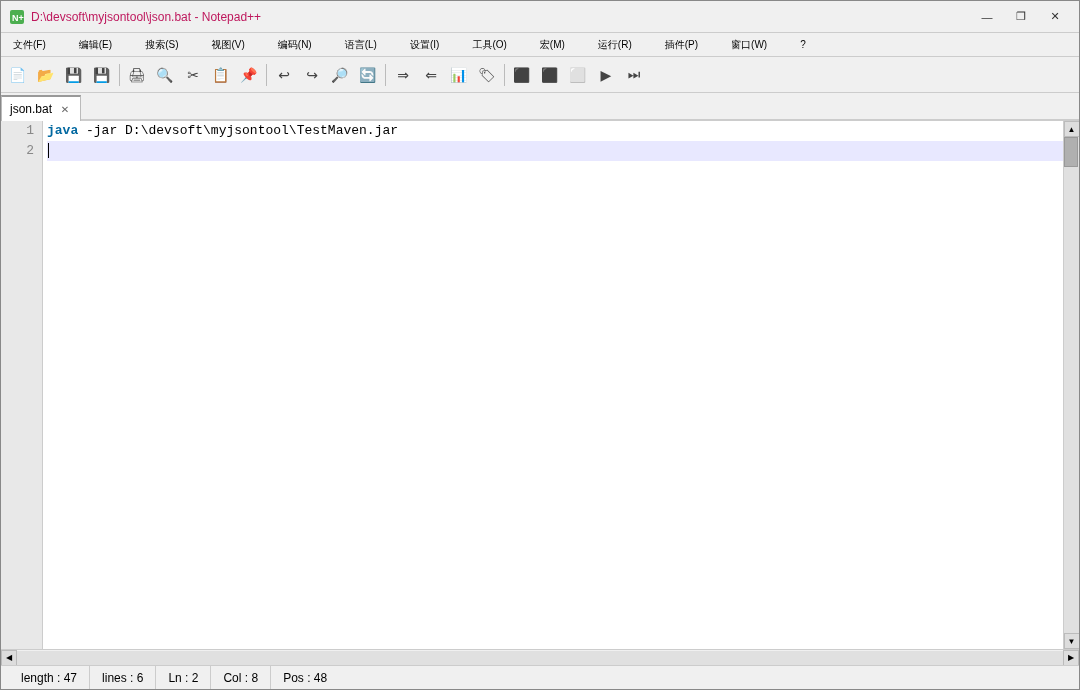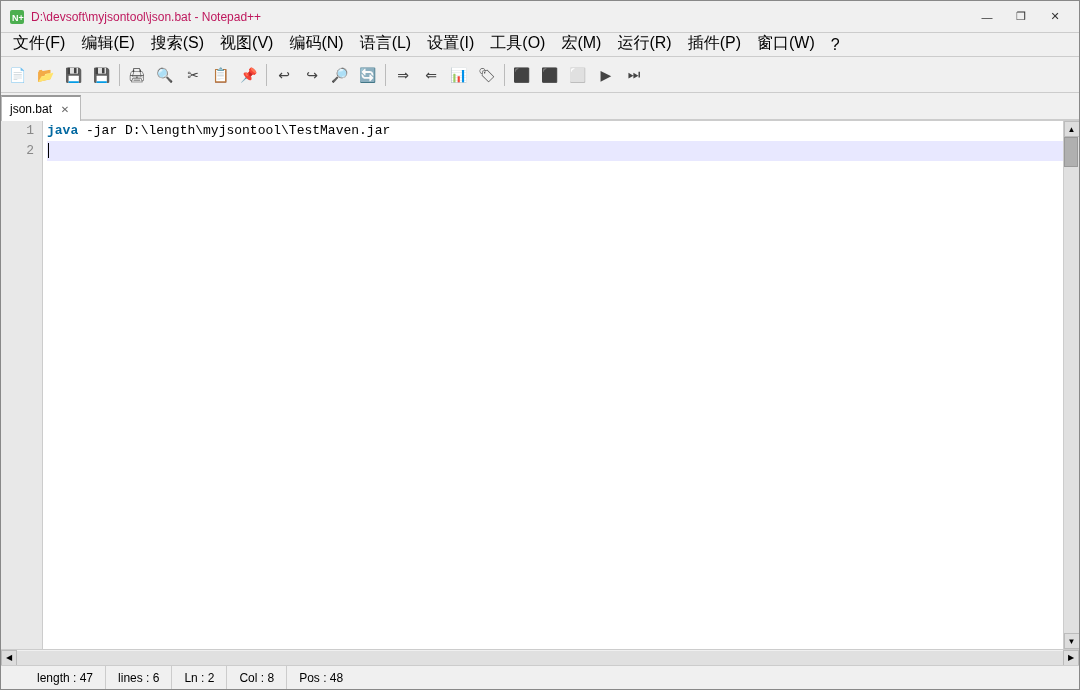--- a/index.html
+++ b/index.html
@@ -51,24 +51,25 @@
       justify-content: center;
       font-size: 11px;
       color: #333;
     }
 
     
     #menu-bar {
       background: #f0f0f0;
       height: 24px;
       display: flex;
-      align-items: flex-end;
+      align-items: center;
       padding: 0 4px;
       border-bottom: 1px solid #ccc;
-      font-size: 16px;
+      font-size: 10px;
+      gap: 17px;
     }
     .menu-item {
       padding: 2px 8px;
       cursor: pointer;
       white-space: nowrap;
     }
 
     
     #toolbar {
       background: #f0f0f0;
@@ -225,21 +226,21 @@
     }
 
     
     #status-bar {
       background: #f0f0f0;
       height: 24px;
       display: flex;
       align-items: center;
       border-top: 1px solid #ccc;
       font-size: 12px;
-      padding: 0 24px;
+      padding: 0 8px;
     }
     .status-segment {
       padding: 0 12px;
       border-right: 1px solid #ccc;
       height: 100%;
       display: flex;
       align-items: center;
       white-space: nowrap;
     }
     .status-segment:last-child { border-right: none; }
@@ -344,21 +345,21 @@
       <span class="tab-close">✕</span>
     </div>
   </div>
 
 <div id="editor-container">
   <div id="line-numbers">
       <div class="line-num">1</div>
       <div class="line-num">2</div>
     </div>
   <div id="editor-content">
-      <div class="code-line"><span class="keyword">java</span><span> -jar D:\length\myjsontool\TestMaven.jar</span></div>
+      <div class="code-line"><span class="keyword">java</span><span> -jar D:\devsoft\myjsontool\TestMaven.jar</span></div>
       <div class="code-line active-line"><span style="border-left: 1px solid rgb(0, 0, 0); margin-left: 1px;">&nbsp;</span></div>
     </div>
   <div id="scrollbar-right">
     <div class="scroll-arrow">▲</div>
     <div class="scroll-track">
       <div class="scroll-thumb"></div>
     </div>
     <div class="scroll-arrow">▼</div>
   </div>
 </div>

